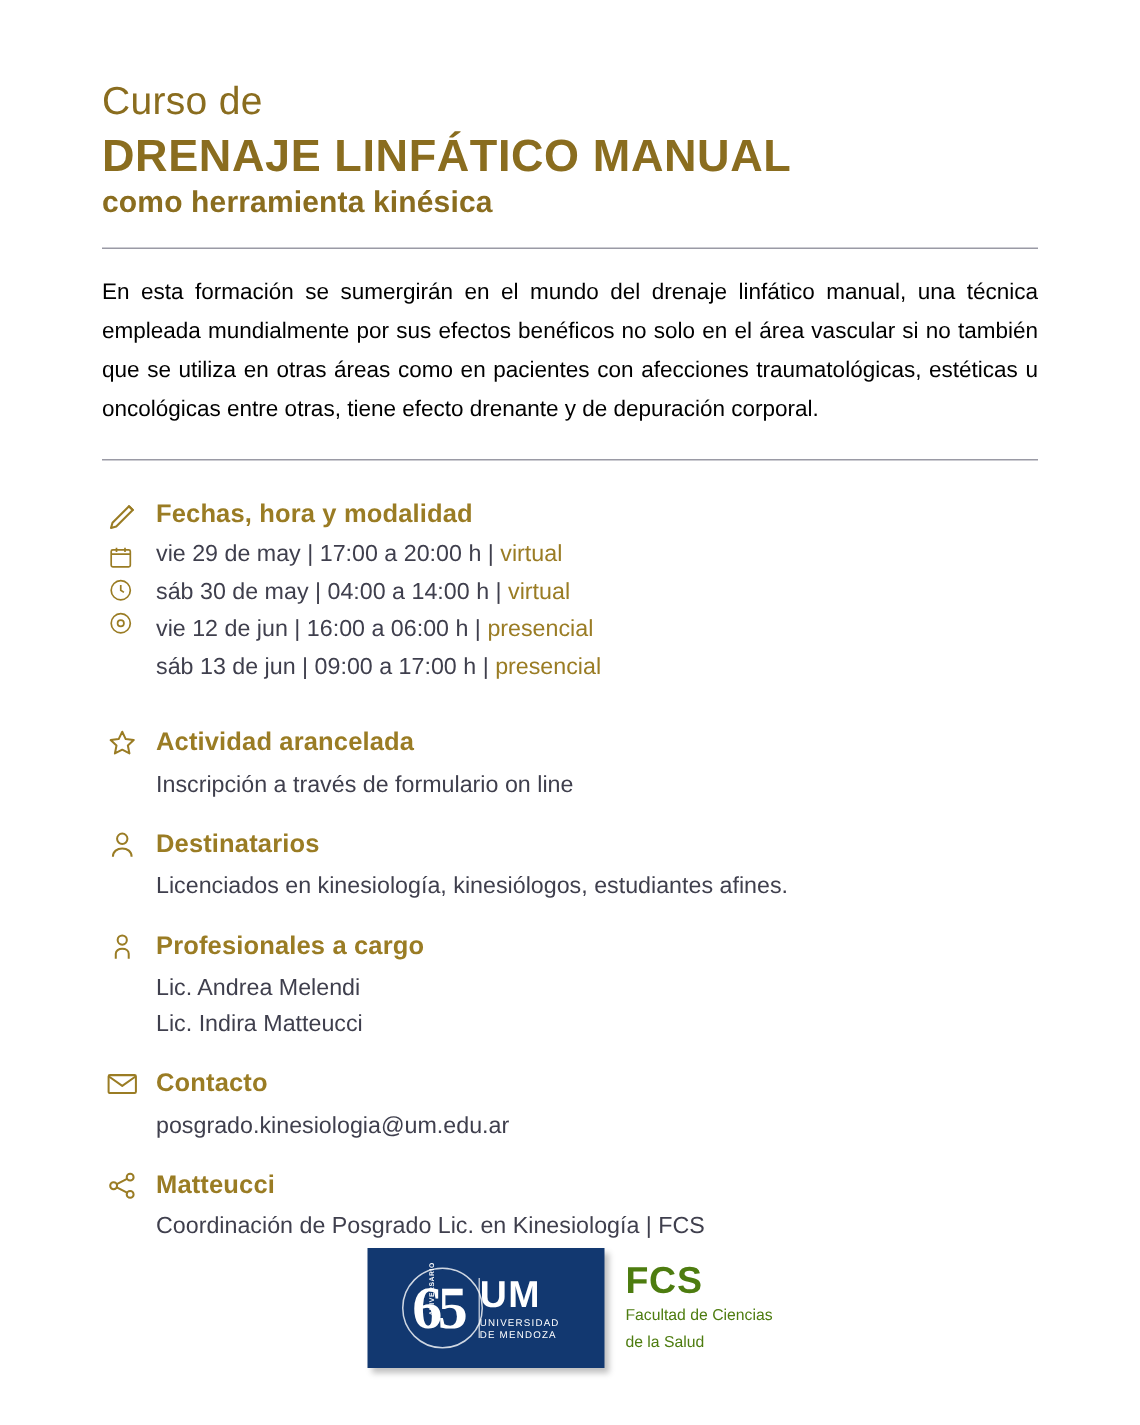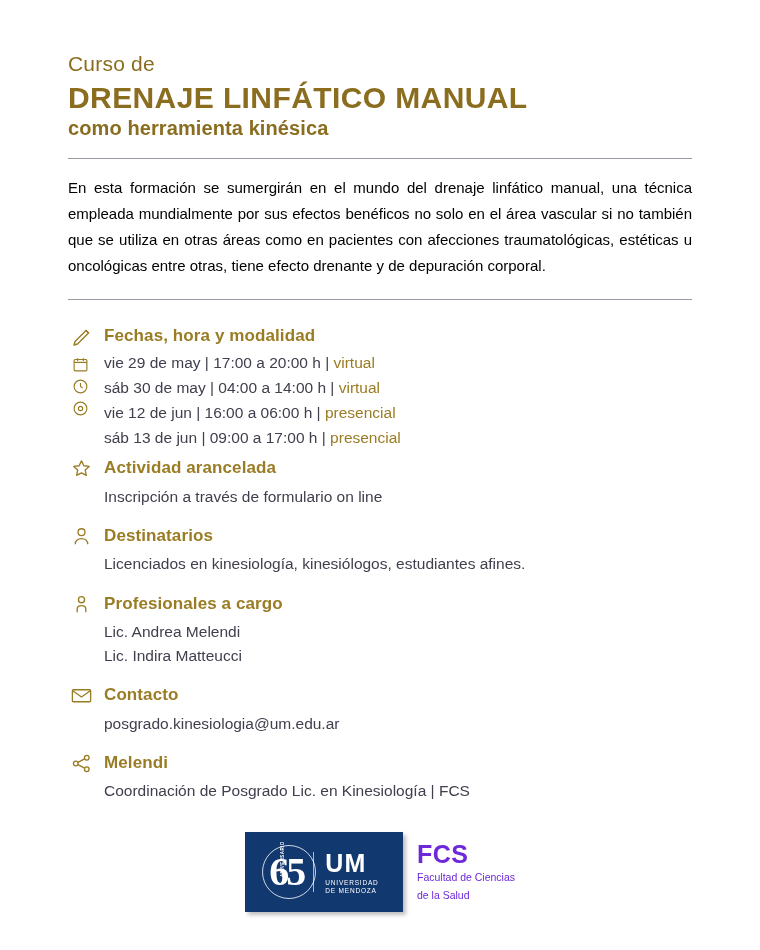--- a/index.html
+++ b/index.html
@@ -17,21 +17,21 @@
   .page {
     position: relative;
     width: 760px;
     height: 950px;
     box-sizing: border-box;
     padding: 52px 68px 0 68px;
   }
 
   
   .title-kicker {
-    font-size: 21px;
+    font-size: 26px;
     color: #8a6d1f;
     font-weight: 400;
     letter-spacing: 0.2px;
     margin-bottom: 6px;
   }
   .title-main {
     font-size: 30px;
     font-weight: bold;
     color: #8a6d1f;
     letter-spacing: 0.4px;
@@ -169,37 +169,36 @@
     left: -4px;
     top: 5px;
     font-family: "Liberation Sans", sans-serif;
     font-size: 4.5px;
     letter-spacing: 0.4px;
     color: #ffffff;
     transform: rotate(-90deg);
     white-space: nowrap;
   }
   .logo-um {
-    padding-left: 11px;
     color: #ffffff;
     line-height: 1.05;
   }
   .logo-um .um {
     font-size: 25px;
     font-weight: bold;
     letter-spacing: 1px;
   }
   .logo-um .um-sub {
     font-size: 6.5px;
     letter-spacing: 0.8px;
     margin-top: 4px;
   }
   .fcs {
     margin-left: 14px;
-    color: #6d28d9;
+    color: #4d7c0f;
   }
   .fcs .fcs-main {
     font-size: 25px;
     font-weight: bold;
     letter-spacing: 0.5px;
     line-height: 1;
   }
   .fcs .fcs-sub {
     font-size: 10.5px;
     line-height: 1.25;
@@ -218,21 +217,21 @@
   </div>
 
   <hr class="rule">
 
   <p class="intro">En esta formación se sumergirán en el mundo del drenaje linfático manual, una técnica empleada mundialmente por sus efectos benéficos no solo en el área vascular si no también que se utiliza en otras áreas como en pacientes con afecciones traumatológicas, estéticas u oncológicas entre otras, tiene efecto drenante y de depuración corporal.</p>
 
   <hr class="rule2">
 
   <div class="sections">
 
-    <div class="section" style="margin-bottom:8px;">
+    <div class="section" style="margin-bottom:28px;">
       <span class="icon">
         <svg width="24" height="24" viewBox="0 0 24 24" fill="none" stroke="currentColor" stroke-width="1.4" stroke-linecap="round" stroke-linejoin="round">
           <path d="M4 20l3.5-1 11-11-2.5-2.5-11 11z"></path>
           <path d="M16 5.5L18.5 8"></path>
         </svg>
       </span>
       <div class="section-head">Fechas, hora y modalidad</div>
 
       <span class="sched-icons">
         <span class="mini-icon">
@@ -319,21 +318,21 @@
 
     <div class="section">
       <span class="icon">
         <svg width="23" height="23" viewBox="0 0 24 24" fill="none" stroke="currentColor" stroke-width="1.4">
           <circle cx="17.5" cy="6" r="2.4"></circle>
           <circle cx="17.5" cy="18" r="2.4"></circle>
           <circle cx="6" cy="12" r="2.4"></circle>
           <path d="M8.2 10.8l7.1-3.6M8.2 13.2l7.1 3.6"></path>
         </svg>
       </span>
-      <div class="section-head">Melendi</div>
+      <div class="section-head">Matteucci</div>
       <div class="section-body">Coordinación de Posgrado Lic. en Kinesiología | FCS</div>
     </div>
 
   </div>
 
   <div class="logo-area">
     <div class="logo-box">
       <div class="logo-65">
         <span class="ring"></span>
         <span class="ring-text">ANIVERSARIO</span>

